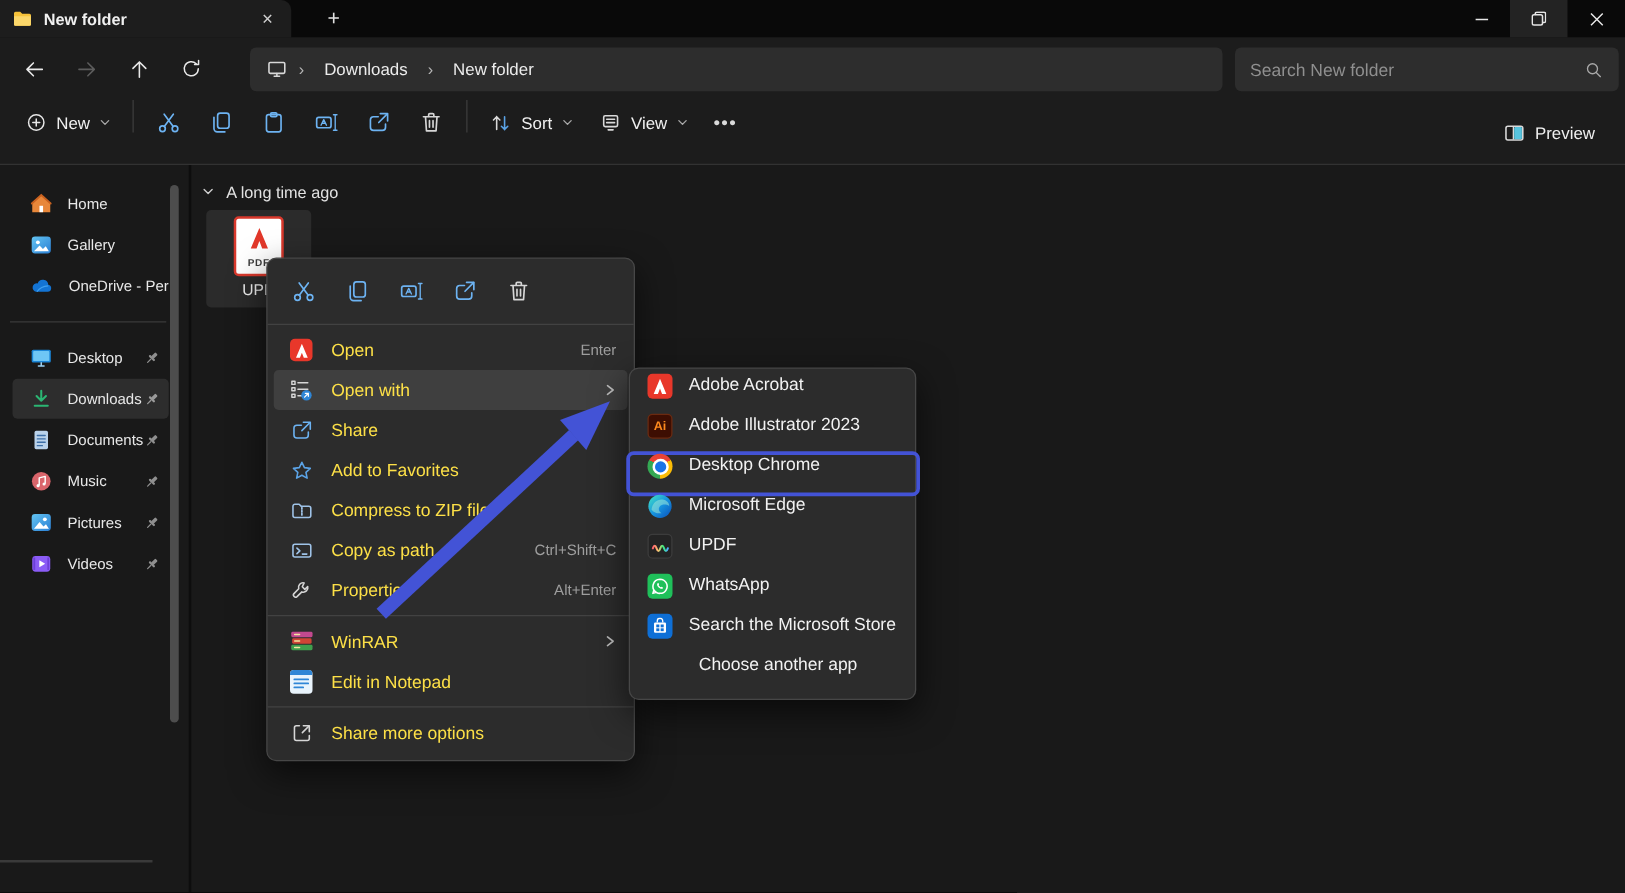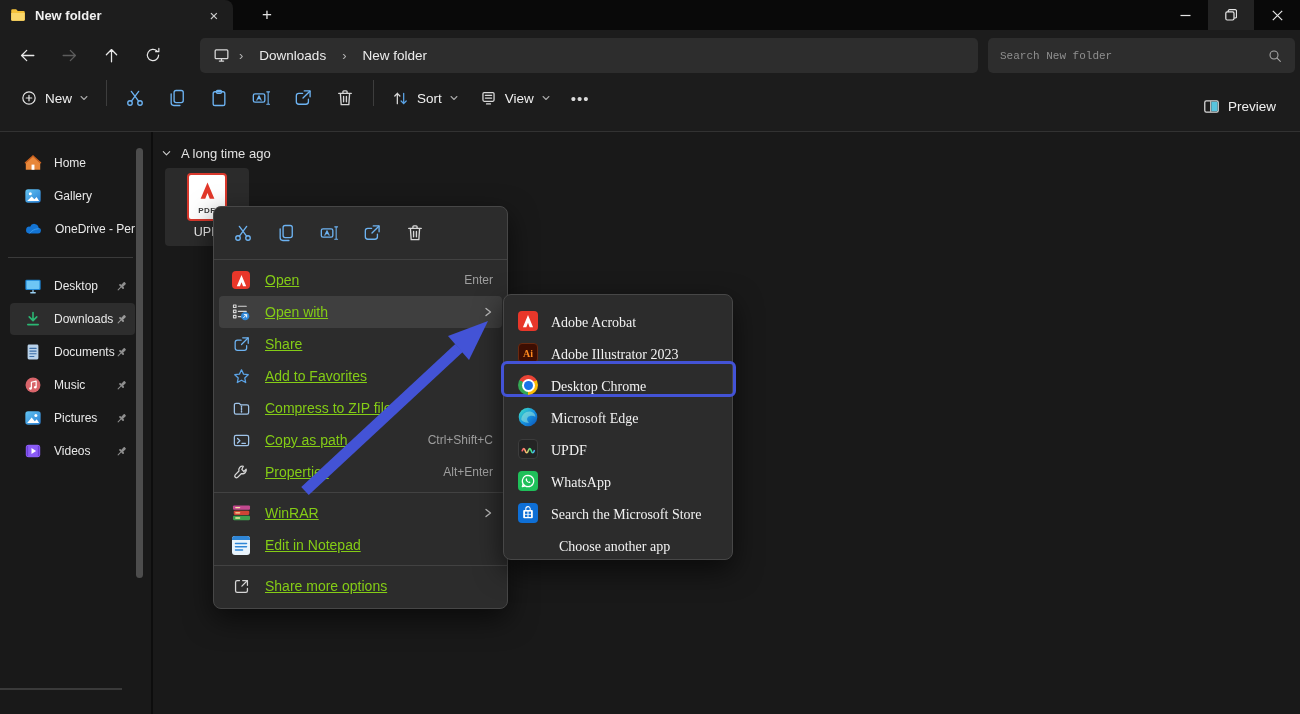--- a/index.html
+++ b/index.html
@@ -29,22 +29,22 @@
   .navbar { position:absolute; left:0; top:30px; width:1300px; height:50px; background:#1c1c1c; }
   .navbtns { position:absolute; left:6px; top:0; height:50px; display:flex; align-items:center; }
   .navbtn { width:42px; height:36px; display:flex; align-items:center; justify-content:center; border-radius:5px; }
   .navbtn.disabled { color:#5c5c5c; }
   .addressbar { position:absolute; left:200px; top:8px; width:778px; height:35px; background:#2d2d2d;
                 border-radius:5px; display:flex; align-items:center; padding:0 12px; gap:4px; }
   .crumb { font-size:13.5px; color:#ececec; padding:3px 8px; border-radius:4px; white-space:nowrap; }
   .crumb-sep { color:#b5b5b5; font-size:13px; padding:0 4px; }
   .searchbox { position:absolute; left:988px; top:8px; width:307px; height:35px; background:#2d2d2d;
                border-radius:5px; display:flex; align-items:center; padding:0 12px; }
-  .searchbox input { flex:1; background:transparent; border:none; outline:none; color:#eab308; font-size:11px;
-                     font-family:Liberation Mono, monospace; }
+  .searchbox input { flex:1; background:transparent; border:none; outline:none; color:#eab308; font-size:14px;
+                     font-family:Liberation Sans, sans-serif; }
   .searchbox input::placeholder { color:#8f8f8f; }
   .search-ic { color:#a8a8a8; }
 
   
   .toolbar { position:absolute; left:0; top:80px; width:1300px; height:52px; background:#1c1c1c;
              border-bottom:1px solid #323232; display:flex; align-items:flex-start; padding-left:10px; }
   .tbtn { display:flex; align-items:center; justify-content:center; gap:7px; height:36px; border-radius:5px;
           padding:0 10px; font-size:13.5px; color:#f0f0f0; }
   .tbtn-ic { width:42px; height:36px; padding:0; }
   .tb-div { width:1px; height:26px; background:#3d3d3d; margin:0 7px; }
@@ -81,30 +81,30 @@
   .ctxmenu { position:absolute; left:213px; top:206px; width:295px; background:#2c2c2c;
              border:1px solid #474747; border-radius:8px; padding:4px 0 6px 0; z-index:5;
              box-shadow:0 10px 28px rgba(0,0,0,.6); }
   .quickrow { display:flex; align-items:center; padding:5px 8px 6px 10px; gap:6px; }
   .qbtn { width:37px; height:33px; display:flex; align-items:center; justify-content:center; border-radius:4px; }
   .menu-sep { height:1px; background:#424242; margin:4px 0; }
   .mi { position:relative; display:flex; align-items:center; height:32px; margin:0 5px; padding:0 9px 0 11px;
         border-radius:4px; }
   .mi.hovered { background:#3f3f3f; }
   .mi-ic { width:22px; margin-right:13px; display:flex; justify-content:center; }
-  .mi-label { flex:1; font-size:14px; color:#84cc16; white-space:nowrap;text-decoration:underline; }
+  .mi-label { flex:1; font-size:14px; color:#fde047; white-space:nowrap; }
   .mi-shortcut { font-size:12px; color:#9e9e9e; }
   .mi-chev { color:#bcbcbc; margin-left:8px; }
 
   
   .submenu { position:absolute; left:503px; top:294px; width:230px; background:#2c2c2c;
              border:1px solid #474747; border-radius:8px; padding:4px 0; z-index:6;
              box-shadow:0 10px 28px rgba(0,0,0,.6); }
-  .smi { position:relative; display:flex; align-items:flex-end; height:32px; margin:0 5px; padding:0 8px 0 9px;
-         gap:13px; border-radius:4px;font-family:Liberation Serif, serif; }
+  .smi { position:relative; display:flex; align-items:flex-start; height:32px; margin:0 5px; padding:0 8px 0 9px;
+         gap:13px; border-radius:4px; }
   .smi-label { font-size:14px; color:#f2f2f2; white-space:nowrap; }
   .smi-label.indent { margin-left:41px; }
   .chrome-outline { position:absolute; top:-2px; bottom:-2px; left:-8px; right:-9px;
                     border:3px solid #4353d6; border-radius:6px; pointer-events:none; }
 
   
   .app20 { width:20px; height:20px; border-radius:4px; display:flex; align-items:center; justify-content:center;
            flex:none; font-weight:bold; }
   .ic-acrobat { background:#e8372a; }
   .ic-ai { background:#3d0e02; color:#ff8a1e; font-size:10px; border:1px solid #6b2a10; }

